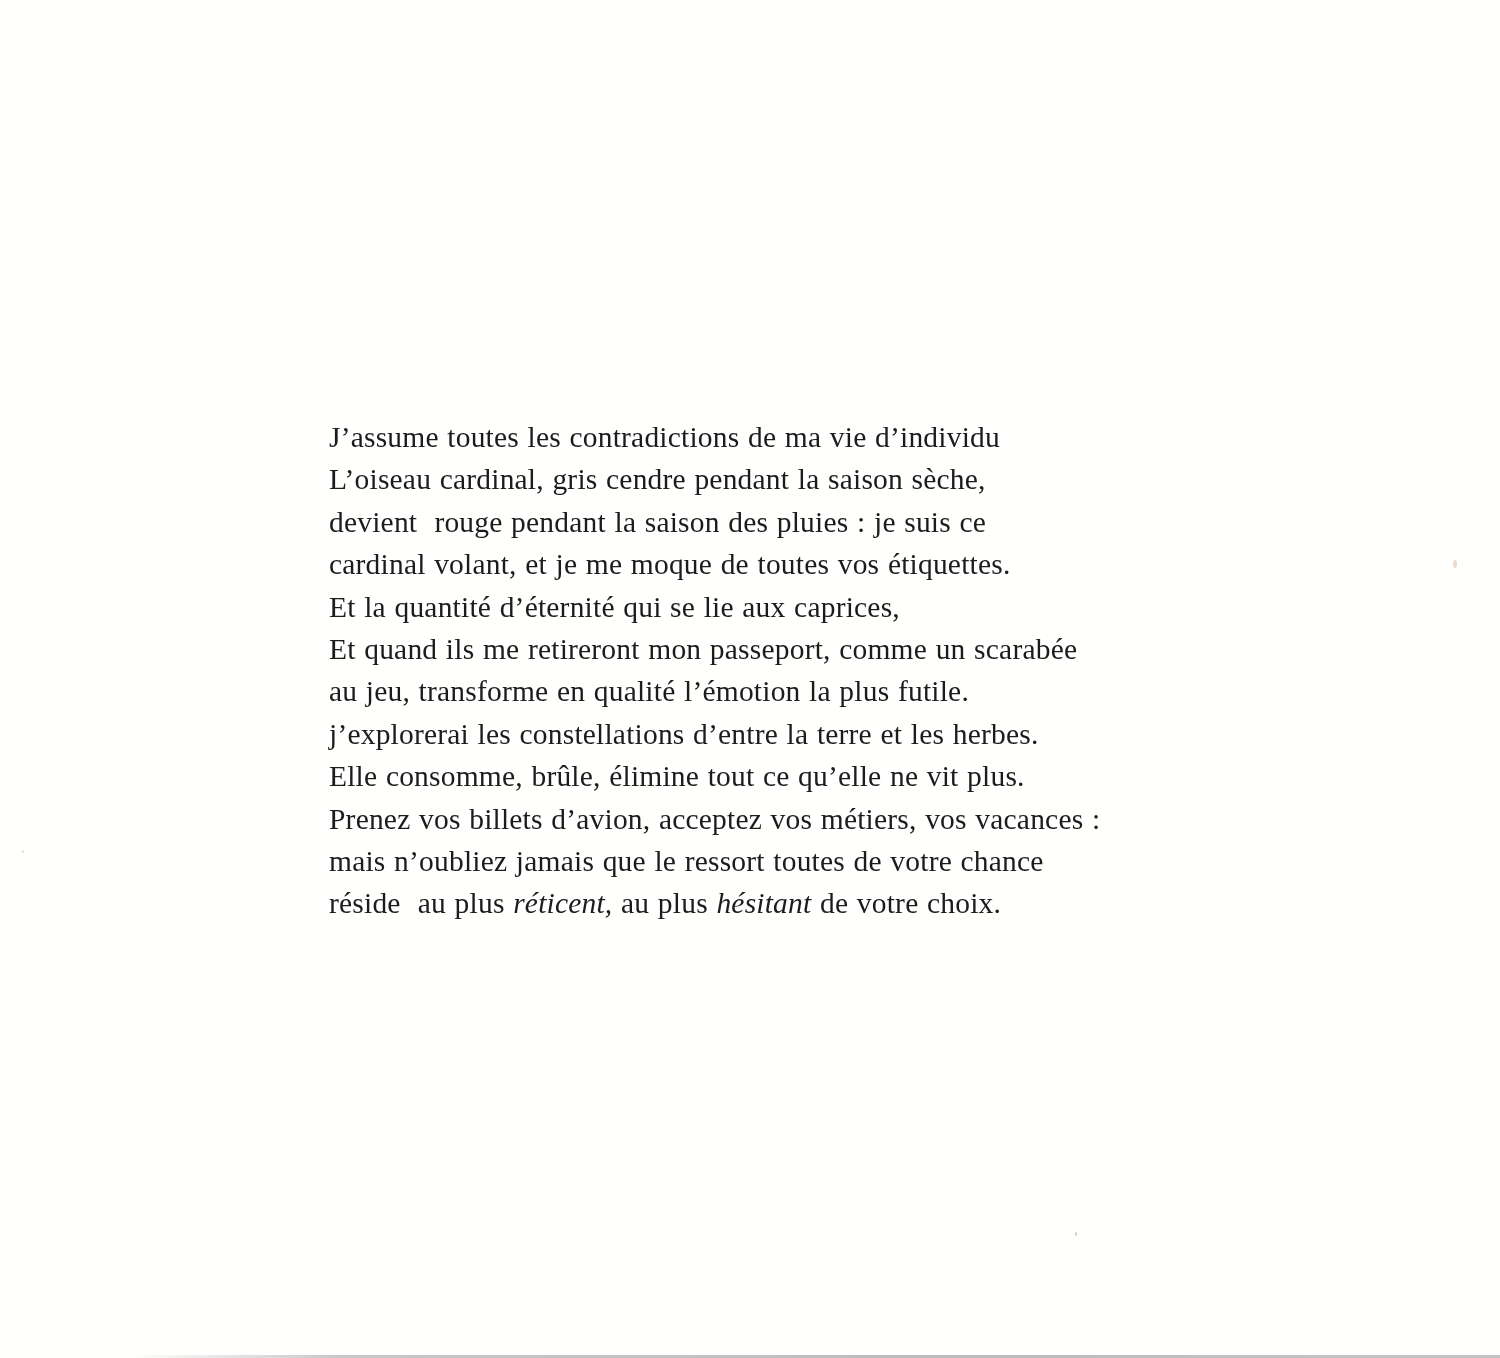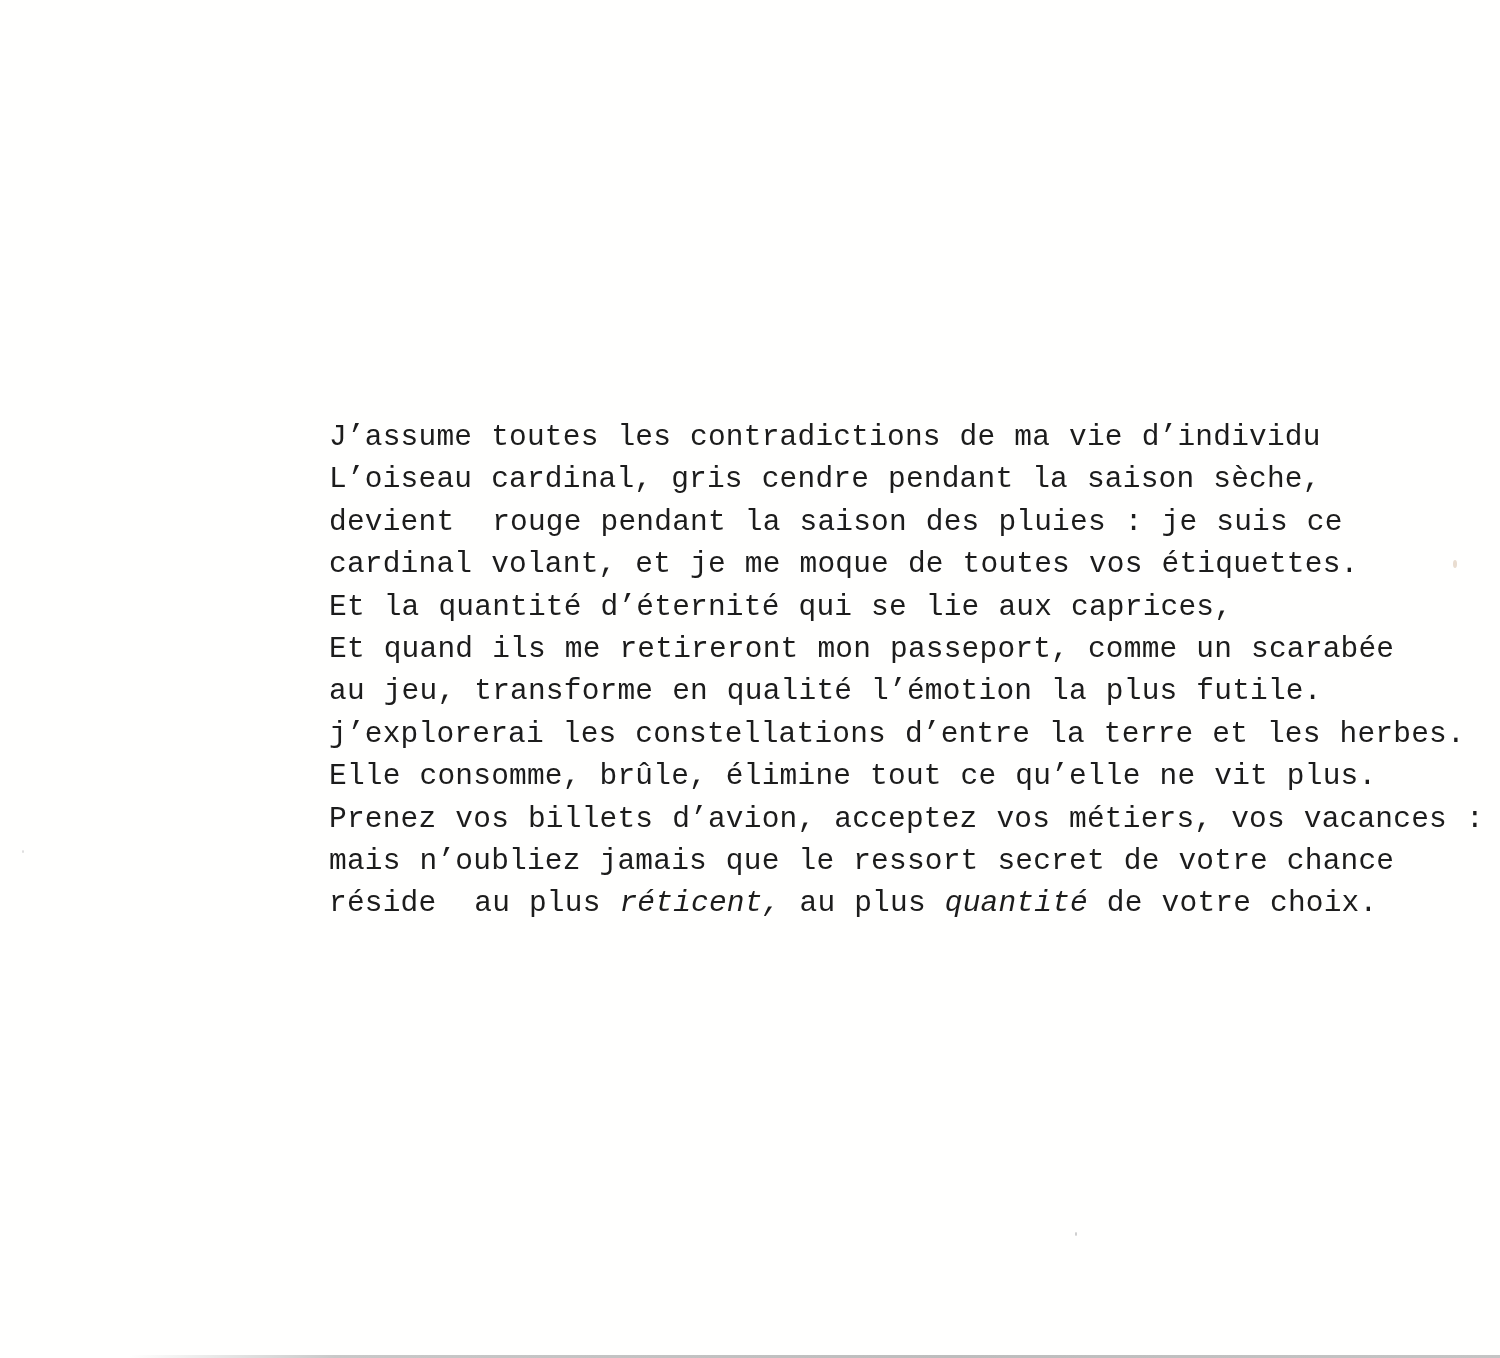--- a/index.html
+++ b/index.html
@@ -28,21 +28,20 @@
       font-family: "Liberation Serif", "DejaVu Serif", serif;
       font-size: 29.5px;
       line-height: 42.4px;
       color: #1c1c1c;
       letter-spacing: 0.2px;
       word-spacing: 1px;
     }
     .line {
       display: block;
       white-space: pre;
-      font-family: Liberation Mono, monospace;
     }
     .it {
       font-style: italic;
     }
     .speck {
       position: absolute;
       background: #e9ddd0;
       border-radius: 50%;
     }
     .bottom-edge {
@@ -66,18 +65,18 @@
     <span class="line"><span>J’assume toutes les contradictions de ma vie d’individu</span></span>
     <span class="line"><span>L’oiseau cardinal, gris cendre pendant la saison sèche,</span></span>
     <span class="line"><span>devient  rouge pendant la saison des pluies : je suis ce</span></span>
     <span class="line"><span>cardinal volant, et je me moque de toutes vos étiquettes.</span></span>
     <span class="line"><span>Et la quantité d’éternité qui se lie aux caprices,</span></span>
     <span class="line"><span>Et quand ils me retireront mon passeport, comme un scarabée</span></span>
     <span class="line"><span>au jeu, transforme en qualité l’émotion la plus futile.</span></span>
     <span class="line"><span>j’explorerai les constellations d’entre la terre et les herbes.</span></span>
     <span class="line"><span>Elle consomme, brûle, élimine tout ce qu’elle ne vit plus.</span></span>
     <span class="line"><span>Prenez vos billets d’avion, acceptez vos métiers, vos vacances :</span></span>
-    <span class="line"><span>mais n’oubliez jamais que le ressort secret de votre chance</span></span>
-    <span class="line"><span>réside  au plus </span><span class="it">réticent,</span><span> au plus </span><span class="it">quantité</span><span> de votre choix.</span></span>
+    <span class="line"><span>mais n’oubliez jamais que le ressort toutes de votre chance</span></span>
+    <span class="line"><span>réside  au plus </span><span class="it">réticent,</span><span> au plus </span><span class="it">hésitant</span><span> de votre choix.</span></span>
   </div>
 
   <div class="bottom-edge"></div>
 </div>
 
 </body></html>

